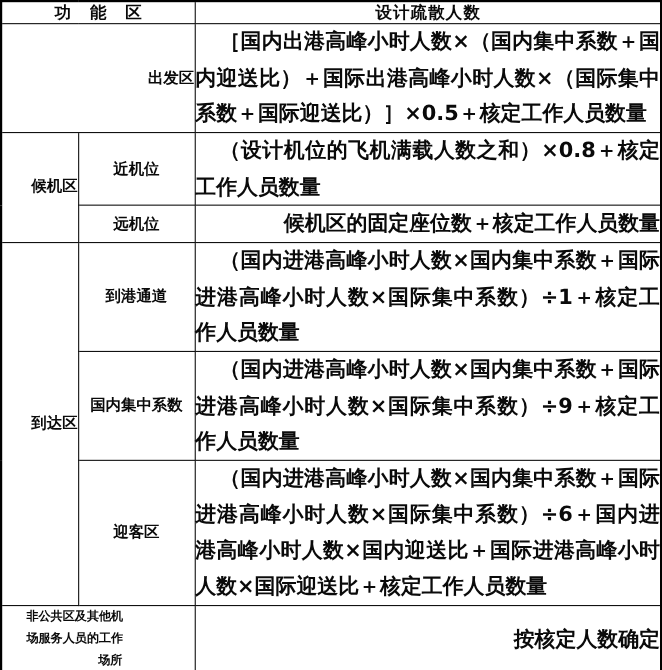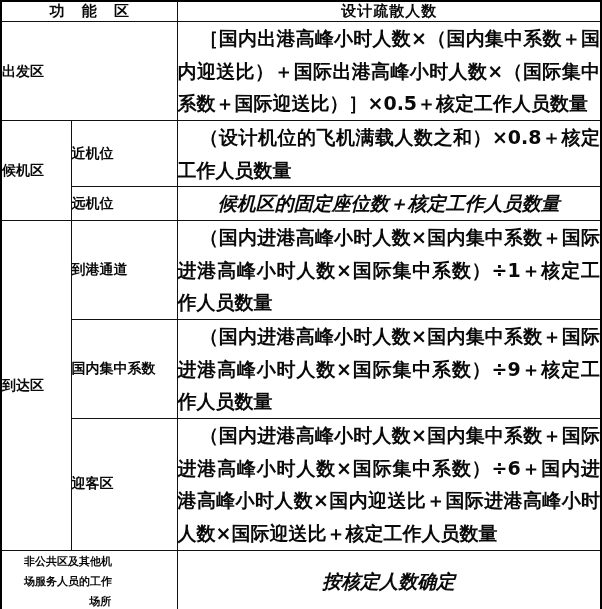--- a/index.html
+++ b/index.html
@@ -40,46 +40,46 @@
     letter-spacing: 6px;
     text-indent: 6px;
     padding: 4px 0 5px 0;
     font-weight: bold;
   }
   .hdr-wide {
     letter-spacing: 1px;
     text-indent: 1px;
   }
   .zone {
-    text-align: left;
+    text-align: right;
     font-size: 14px;
     font-weight: bold;
     padding: 2px 2px;
     line-height: 1.5;
   }
   .sub {
+    text-align: center;
     font-size: 14px;
     font-weight: bold;
     padding: 2px 2px;
   }
   .formula {
     font-size: 19px;
     font-weight: bold;
     line-height: 1.72;
     padding: 7px 10px 7px 12px;
     text-align: justify;
     text-justify: inter-character;
     text-indent: 22px;
     word-break: break-all;
   }
   .formula.center-line {
     text-indent: 0;
-    text-align: center;
+    text-align: right;
     padding-left: 14px;
-    font-style: italic;
   }
   .merged-label {
     font-size: 11px;
     font-weight: bold;
     line-height: 1.85;
     text-align: justify;
     text-justify: inter-character;
     text-indent: 22px;
     padding: 6px 14px 6px 10px;
     word-break: break-all;

